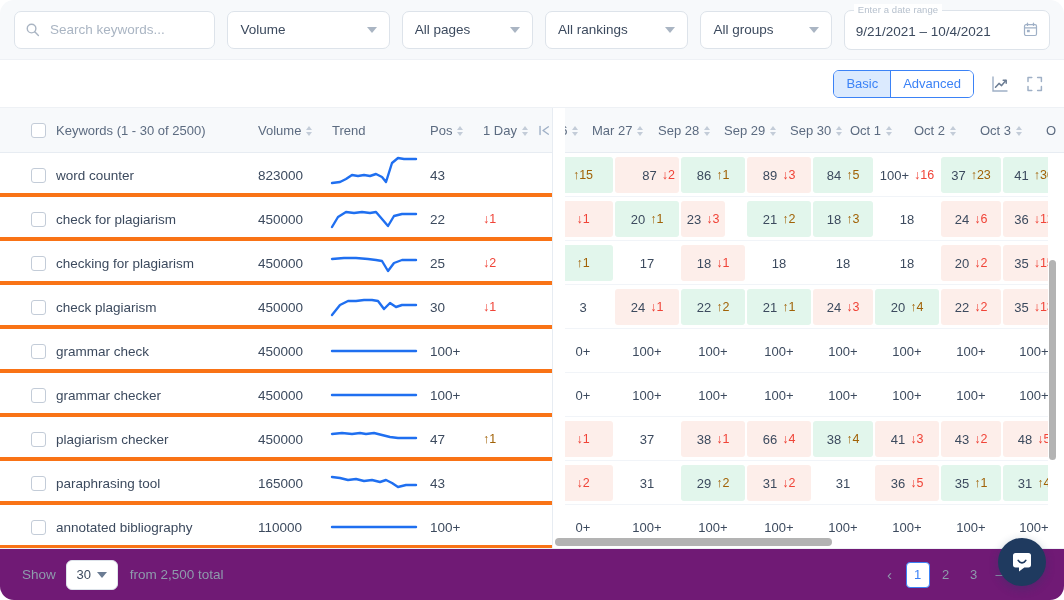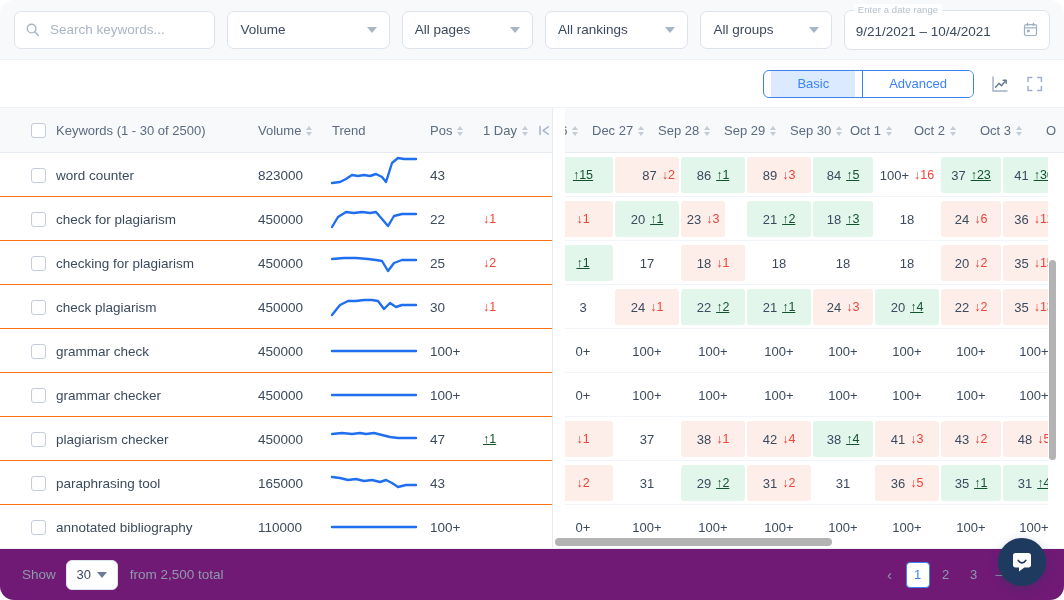--- a/index.html
+++ b/index.html
@@ -109,25 +109,24 @@
   .segmented {
     display: flex;
     border: 1px solid #3b82f6;
     border-radius: 6px;
     overflow: hidden;
     height: 28px;
   }
   .segmented .seg {
     display: flex; align-items: center; justify-content: center;
     font-size: 13px;
-    padding: 0 26px;
+    padding: 0 12px;
     color: #3b82f6;
     cursor: pointer;
     background: #ffffff;
-    margin-left: 7px;
   }
   .segmented .seg.active { background: #dbeafe; }
   .segmented .seg + .seg { border-left: 1px solid #3b82f6; }
   .icon-btn { cursor: pointer; display: flex; align-items: center; }
 
   
   .tablewrap {
     position: absolute; left: 0; top: 108px;
     width: 1064px; height: 440px;
     background: #ffffff;
@@ -185,41 +184,41 @@
     top: 4px; height: 36px;
     display: flex; align-items: center; justify-content: center;
     font-size: 13px; color: #3c4a5e;
     border-radius: 3px;
     gap: 5px;
     white-space: nowrap;
   }
   .gcell.pos { background: #e2f6ec; }
   .gcell.neg { background: #fdeeea; }
   .delta { font-size: 12.5px; display: inline-flex; align-items: center; gap: 1px; }
-  .delta.up   { color: #14532d; text-decoration: underline; }
+  .delta.up   { color: #a16207; }
   .delta.down { color: #f04438; }
 
   
   .frozen {
     position: absolute; left: 0; top: 0;
     width: 565px; height: 440px;
     background: #ffffff;
     z-index: 4;
     overflow: hidden;
   }
   .frozen .fhead {
     position: absolute; left: 0; top: 0;
     width: 553px; height: 45px;
     background: #f7f9fb;
     border-bottom: 1px solid #e7ecf2;
   }
   .frow {
     position: relative;
     height: 44px;
-    border-bottom: 1px solid #f97316;
+    border-bottom: 4px solid #f97316;
   }
   .fcell {
     position: absolute; top: 0; height: 44px;
     display: flex; align-items: center;
     font-size: 13.5px; color: #3c4a5e;
     white-space: nowrap;
   }
   .kw   { left: 56px; }
   .vol  { left: 258px; }
   .trend{ left: 332px; width: 84px; }
@@ -397,21 +396,21 @@
     <div class="thead">
       <div id="date-headers">
           <div class="hcell" style="left: 553px;">
             <span>26</span>
             <span class="sortarrows">
               <i class="up"></i>
               <i class="down"></i>
             </span>
           </div>
           <div class="hcell" style="left: 592px;">
-            <span>Dec 27</span>
+            <span>Mar 27</span>
             <span class="sortarrows">
               <i class="up"></i>
               <i class="down"></i>
             </span>
           </div>
           <div class="hcell" style="left: 658px;">
             <span>Sep 28</span>
             <span class="sortarrows">
               <i class="up"></i>
               <i class="down"></i>
@@ -644,21 +643,21 @@
               <span class="delta down">↓1</span>
             </div>
             <div class="gcell" style="left: 62px; width: 64px;">
               <span>37</span>
             </div>
             <div class="gcell neg" style="left: 128px; width: 64px;">
               <span>38</span>
               <span class="delta down">↓1</span>
             </div>
             <div class="gcell neg" style="left: 194px; width: 64px;">
-              <span>42</span>
+              <span>66</span>
               <span class="delta down">↓4</span>
             </div>
             <div class="gcell pos" style="left: 260px; width: 60px;">
               <span>38</span>
               <span class="delta up">↑4</span>
             </div>
             <div class="gcell neg" style="left: 322px; width: 64px;">
               <span>41</span>
               <span class="delta down">↓3</span>
             </div>

